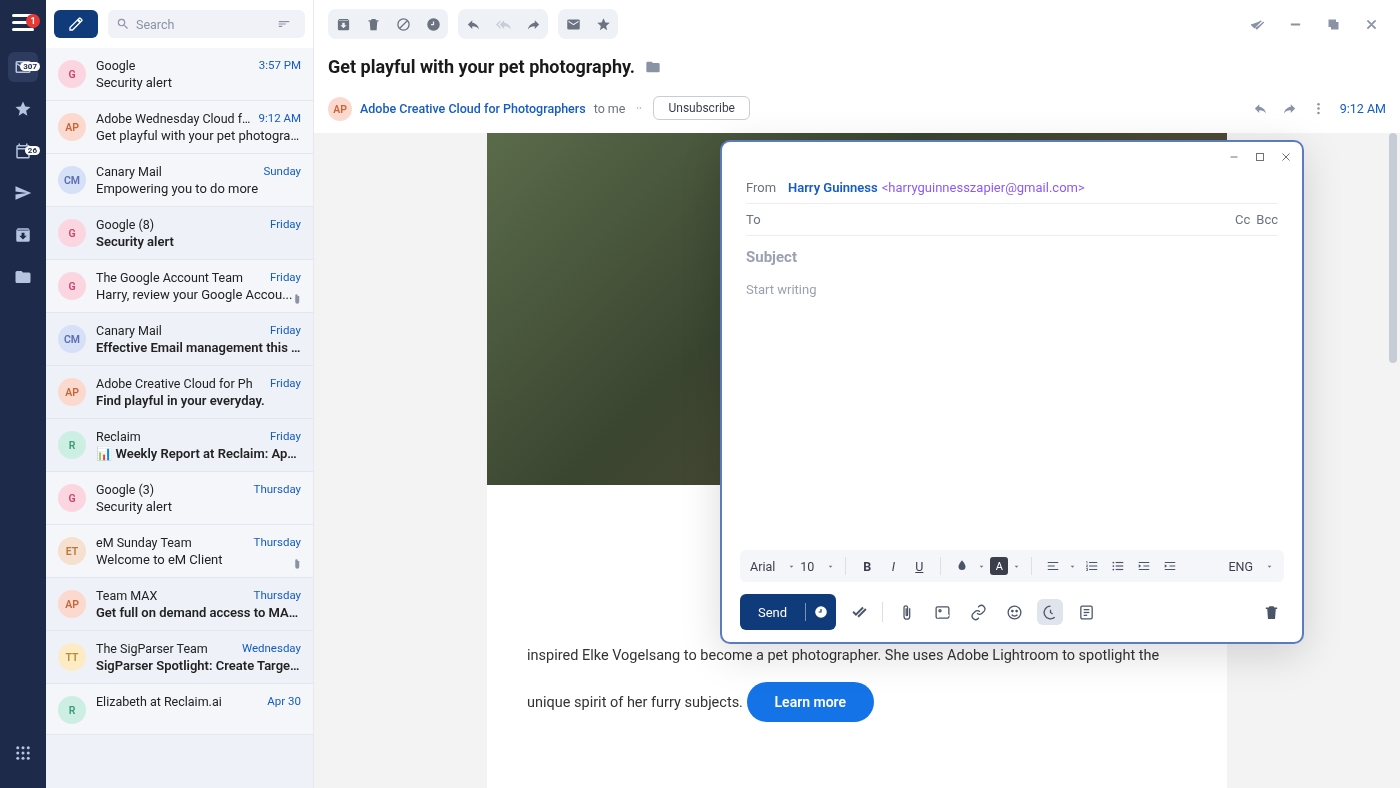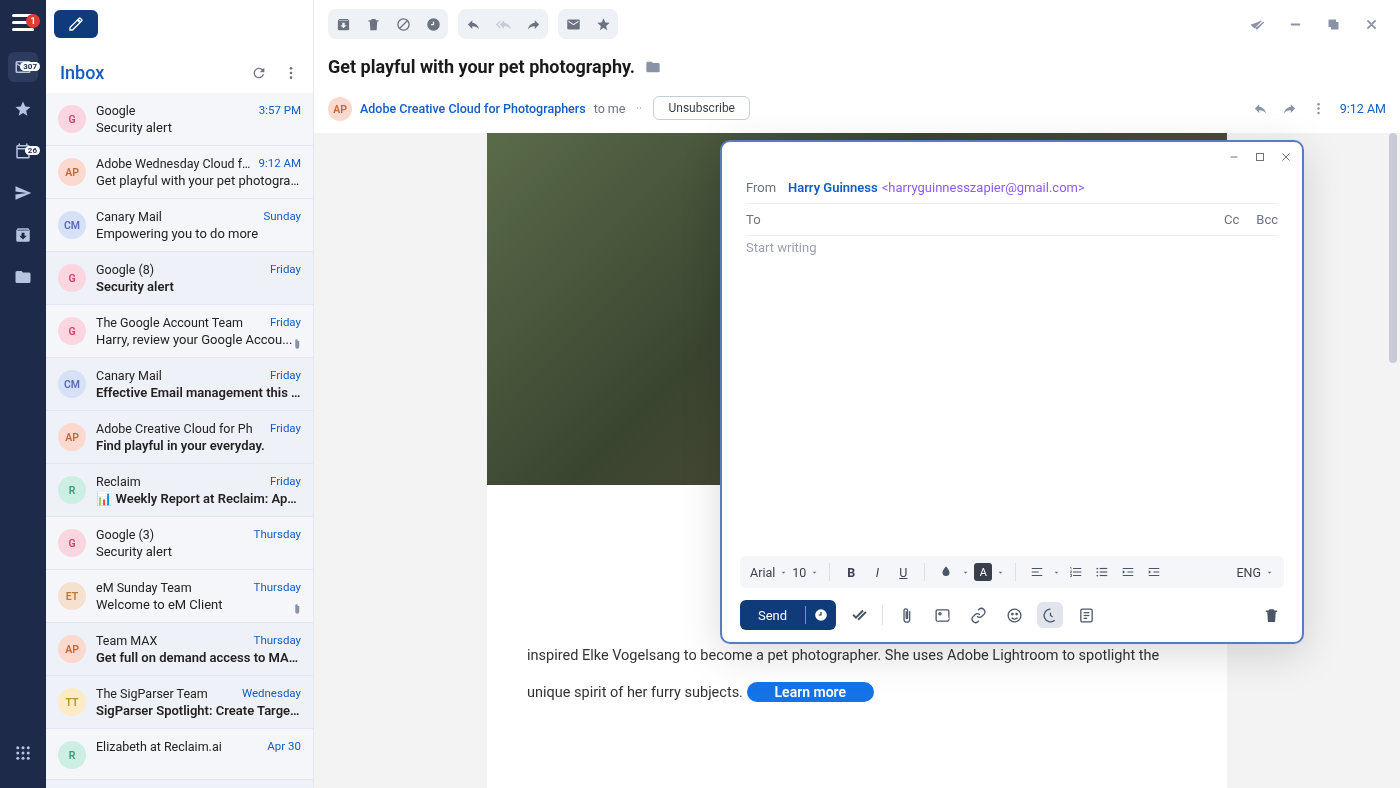--- a/index.html
+++ b/index.html
@@ -59,44 +59,44 @@
 .meta-row .unsub { border: 1px solid #c7ccd6; border-radius: 6px; padding: 4px 14px; font-size: 12px; color: #3a3f4b; background: #fff; cursor: pointer; text-align: center; }
 .meta-right { margin-left: auto; display: flex; align-items: center; gap: 14px; }
 .meta-right svg { width: 15px; height: 15px; fill: #8a93a6; cursor: pointer; }
 .meta-right .time { color: #155cc4; }
 
 .content-area { flex: 1; background: #f3f3f3; padding: 0 36px; overflow: hidden; position: relative; }
 .email-body { background: #fff; width: 740px; margin: 0 auto; height: 100%; position: relative; }
 .hero { height: 352px; background: linear-gradient(135deg, #5a6b4a 0%, #3a4530 40%, #644f38 100%); position: relative; overflow: hidden; }
 .hero::after { content:""; position:absolute; right:20px; bottom:0; width:260px; height:260px; background: radial-gradient(circle at 40% 35%, #f5e6c8 0%, #e8d4a0 45%, rgba(0,0,0,0) 46%); border-radius: 50% 50% 0 0; }
 .email-text { padding: 160px 40px 20px; font-size: 14.5px; line-height: 1.45; color: #333; }
-.learn-btn { display: inline-block; background: #1473e6; color: #fff; border-radius: 22px; padding: 0 28px; font-size: 14px; font-weight: 600; margin-top: 16px; cursor: pointer; }
+.learn-btn { display: inline-block; background: #1473e6; color: #fff; border-radius: 22px; padding: 10px 28px; font-size: 14px; font-weight: 600; margin-top: 16px; cursor: pointer; }
 .scroll-track { position: absolute; right: 2px; top: 0; width: 10px; height: 100%; }
 .scroll-thumb { position: absolute; right: 1px; top: 0; width: 8px; height: 230px; background: #c7ccd6; border-radius: 4px; }
 
 
 .compose { position: absolute; left: 406px; top: 140px; width: 584px; height: 504px; background: #fff; border: 2px solid #5a7bc2; border-radius: 10px; box-shadow: 0 10px 40px rgba(0,0,0,0.15); display: flex; flex-direction: column; }
 .compose-head { height: 30px; display: flex; align-items: center; justify-content: flex-end; gap: 14px; padding: 0 10px; }
 .compose-head svg { width: 12px; height: 12px; stroke: #6b7280; fill: none; cursor: pointer; }
 .compose-fields { padding: 0 24px; }
 .cf-row { display: flex; align-items: center; font-size: 13px; padding: 8px 0; border-bottom: 1px solid #eceef3; color: #6b7280; }
 .cf-row .label { width: 42px; color: #6b7280; }
 .cf-row .from-name { color: #155cc4; font-weight: 600; margin-right: 4px; }
 .cf-row .from-email { color: #8b5cf6; }
-.cf-row .cc { margin-left: auto; display: flex; gap: 17px; cursor: pointer; }
+.cf-row .cc { margin-left: auto; display: flex; gap: 6px; cursor: pointer; }
 .subject-placeholder { font-size: 15px; font-weight: 700; color: #9aa1b0; padding: 12px 0; }
 .compose-body { flex: 1; padding: 4px 24px; font-size: 13px; color: #9aa1b0; }
 .format-bar { margin: 0 18px 8px; height: 32px; background: #f5f6f9; border-radius: 6px; display: flex; align-items: center; padding: 0 10px; gap: 4px; font-size: 12.5px; color: #3a3f4b; }
 .format-bar .sep { width: 1px; height: 18px; background: #dcdfe6; margin: 0 6px; }
-.format-bar .dd { display: flex; align-items: center; gap: 4px; cursor: pointer; }
+.format-bar .dd { display: flex; align-items: center; gap: 12px; cursor: pointer; }
 .format-bar svg.caret { width: 9px; height: 9px; fill: #6b7280; }
 .fb-icon { width: 22px; height: 22px; display: flex; align-items: center; justify-content: center; cursor: pointer; }
 .fb-icon svg { width: 14px; height: 14px; }
 .send-row { display: flex; align-items: center; padding: 4px 18px 12px; gap: 10px; }
-.send-btn { display: flex; align-items: center; background: #0f3b7a; color: #fff; border-radius: 6px; height: 30px; overflow: hidden; cursor: pointer; }
+.send-btn { display: flex; align-items: center; background: #0f3b7a; color: #fff; border-radius: 6px; height: 36px; overflow: hidden; cursor: pointer; }
 .send-btn .txt { padding: 0 18px; font-size: 13px; }
 .send-btn .divider { width: 1px; height: 18px; background: rgba(255,255,255,0.45); }
 .send-btn .sched { width: 30px; display: flex; align-items: center; justify-content: center; }
 .send-btn .sched svg { width: 14px; height: 14px; fill: #fff; }
 .sr-icon { width: 26px; height: 26px; display: flex; align-items: center; justify-content: center; cursor: pointer; border-radius: 6px; }
 .sr-icon.active { background: #e0e4ec; }
 .sr-icon svg { width: 17px; height: 17px; stroke: #4a5568; fill: none; stroke-width: 1.8; }
 .sr-icon.fill svg { fill: #4a5568; stroke: none; }
 .send-row .trash { margin-left: auto; }
 .sr-sep { width: 1px; height: 20px; background: #dcdfe6; }
@@ -158,31 +158,27 @@
   </div>
 </div>
 
 <div class="listpanel">
   <div class="list-top">
     <div class="compose-btn">
       <svg viewBox="0 0 24 24" stroke-width="2">
           <path d="M3 17.25V21h3.75L17.81 9.94l-3.75-3.75L3 17.25zM20.71 7.04a1 1 0 0 0 0-1.41l-2.34-2.34a1 1 0 0 0-1.41 0L15.13 5.13l3.75 3.75 1.83-1.84z"></path>
         </svg>
     </div>
-  </div>
-  <div class="folder-header">
-    <h2>Inbox</h2>
-    <div class="actions">
+    <div class="searchwrap">
       <svg viewBox="0 0 24 24">
-          <path d="M17.65 6.35A8 8 0 1 0 19.73 14h-2.08A6 6 0 1 1 12 6a5.9 5.9 0 0 1 4.22 1.78L13 11h7V4l-2.35 2.35z"></path>
-        </svg>
-      <svg viewBox="0 0 24 24">
-          <circle cx="12" cy="5" r="2"></circle>
-          <circle cx="12" cy="12" r="2"></circle>
-          <circle cx="12" cy="19" r="2"></circle>
+          <path d="M15.5 14h-.79l-.28-.27A6.47 6.47 0 0 0 16 9.5 6.5 6.5 0 1 0 9.5 16a6.47 6.47 0 0 0 4.23-1.57l.27.28v.79L19 20.49 20.49 19 15.5 14zm-6 0C7 14 5 12 5 9.5S7 5 9.5 5 14 7 14 9.5 12 14 9.5 14z"></path>
+        </svg>
+      <span>Search</span>
+      <svg class="sliders" viewBox="0 0 24 24">
+          <path d="M3 17h6v-2H3v2zm0-10v2h18V7H3zm0 6h12v-2H3v2z"></path>
         </svg>
     </div>
   </div>
   <div class="messages" id="messages">
       <div class="msg read">
         <div class="avatar" style="background:#fbd6e0;color:#c74571">G</div>
         <div class="msg-body">
           <div class="msg-top">
             <span class="msg-from">Google</span>
             <span class="msg-time">3:57 PM</span>
@@ -460,20 +456,21 @@
         <span class="from-name">Harry Guinness</span>
         <span class="from-email">&lt;harryguinnesszapier@gmail.com&gt;</span>
       </div>
       <div class="cf-row">
         <span class="label">To</span>
         <span class="cc">
           <span>Cc</span>
           <span>Bcc</span>
         </span>
       </div>
+      <div class="subject-placeholder">Subject</div>
     </div>
     <div class="compose-body">Start writing</div>
 
     <div class="format-bar">
       <div class="dd">
           <span>Arial</span>
           <svg class="caret" viewBox="0 0 24 24">
             <path d="M7 10l5 5 5-5z"></path>
           </svg>
         </div>

